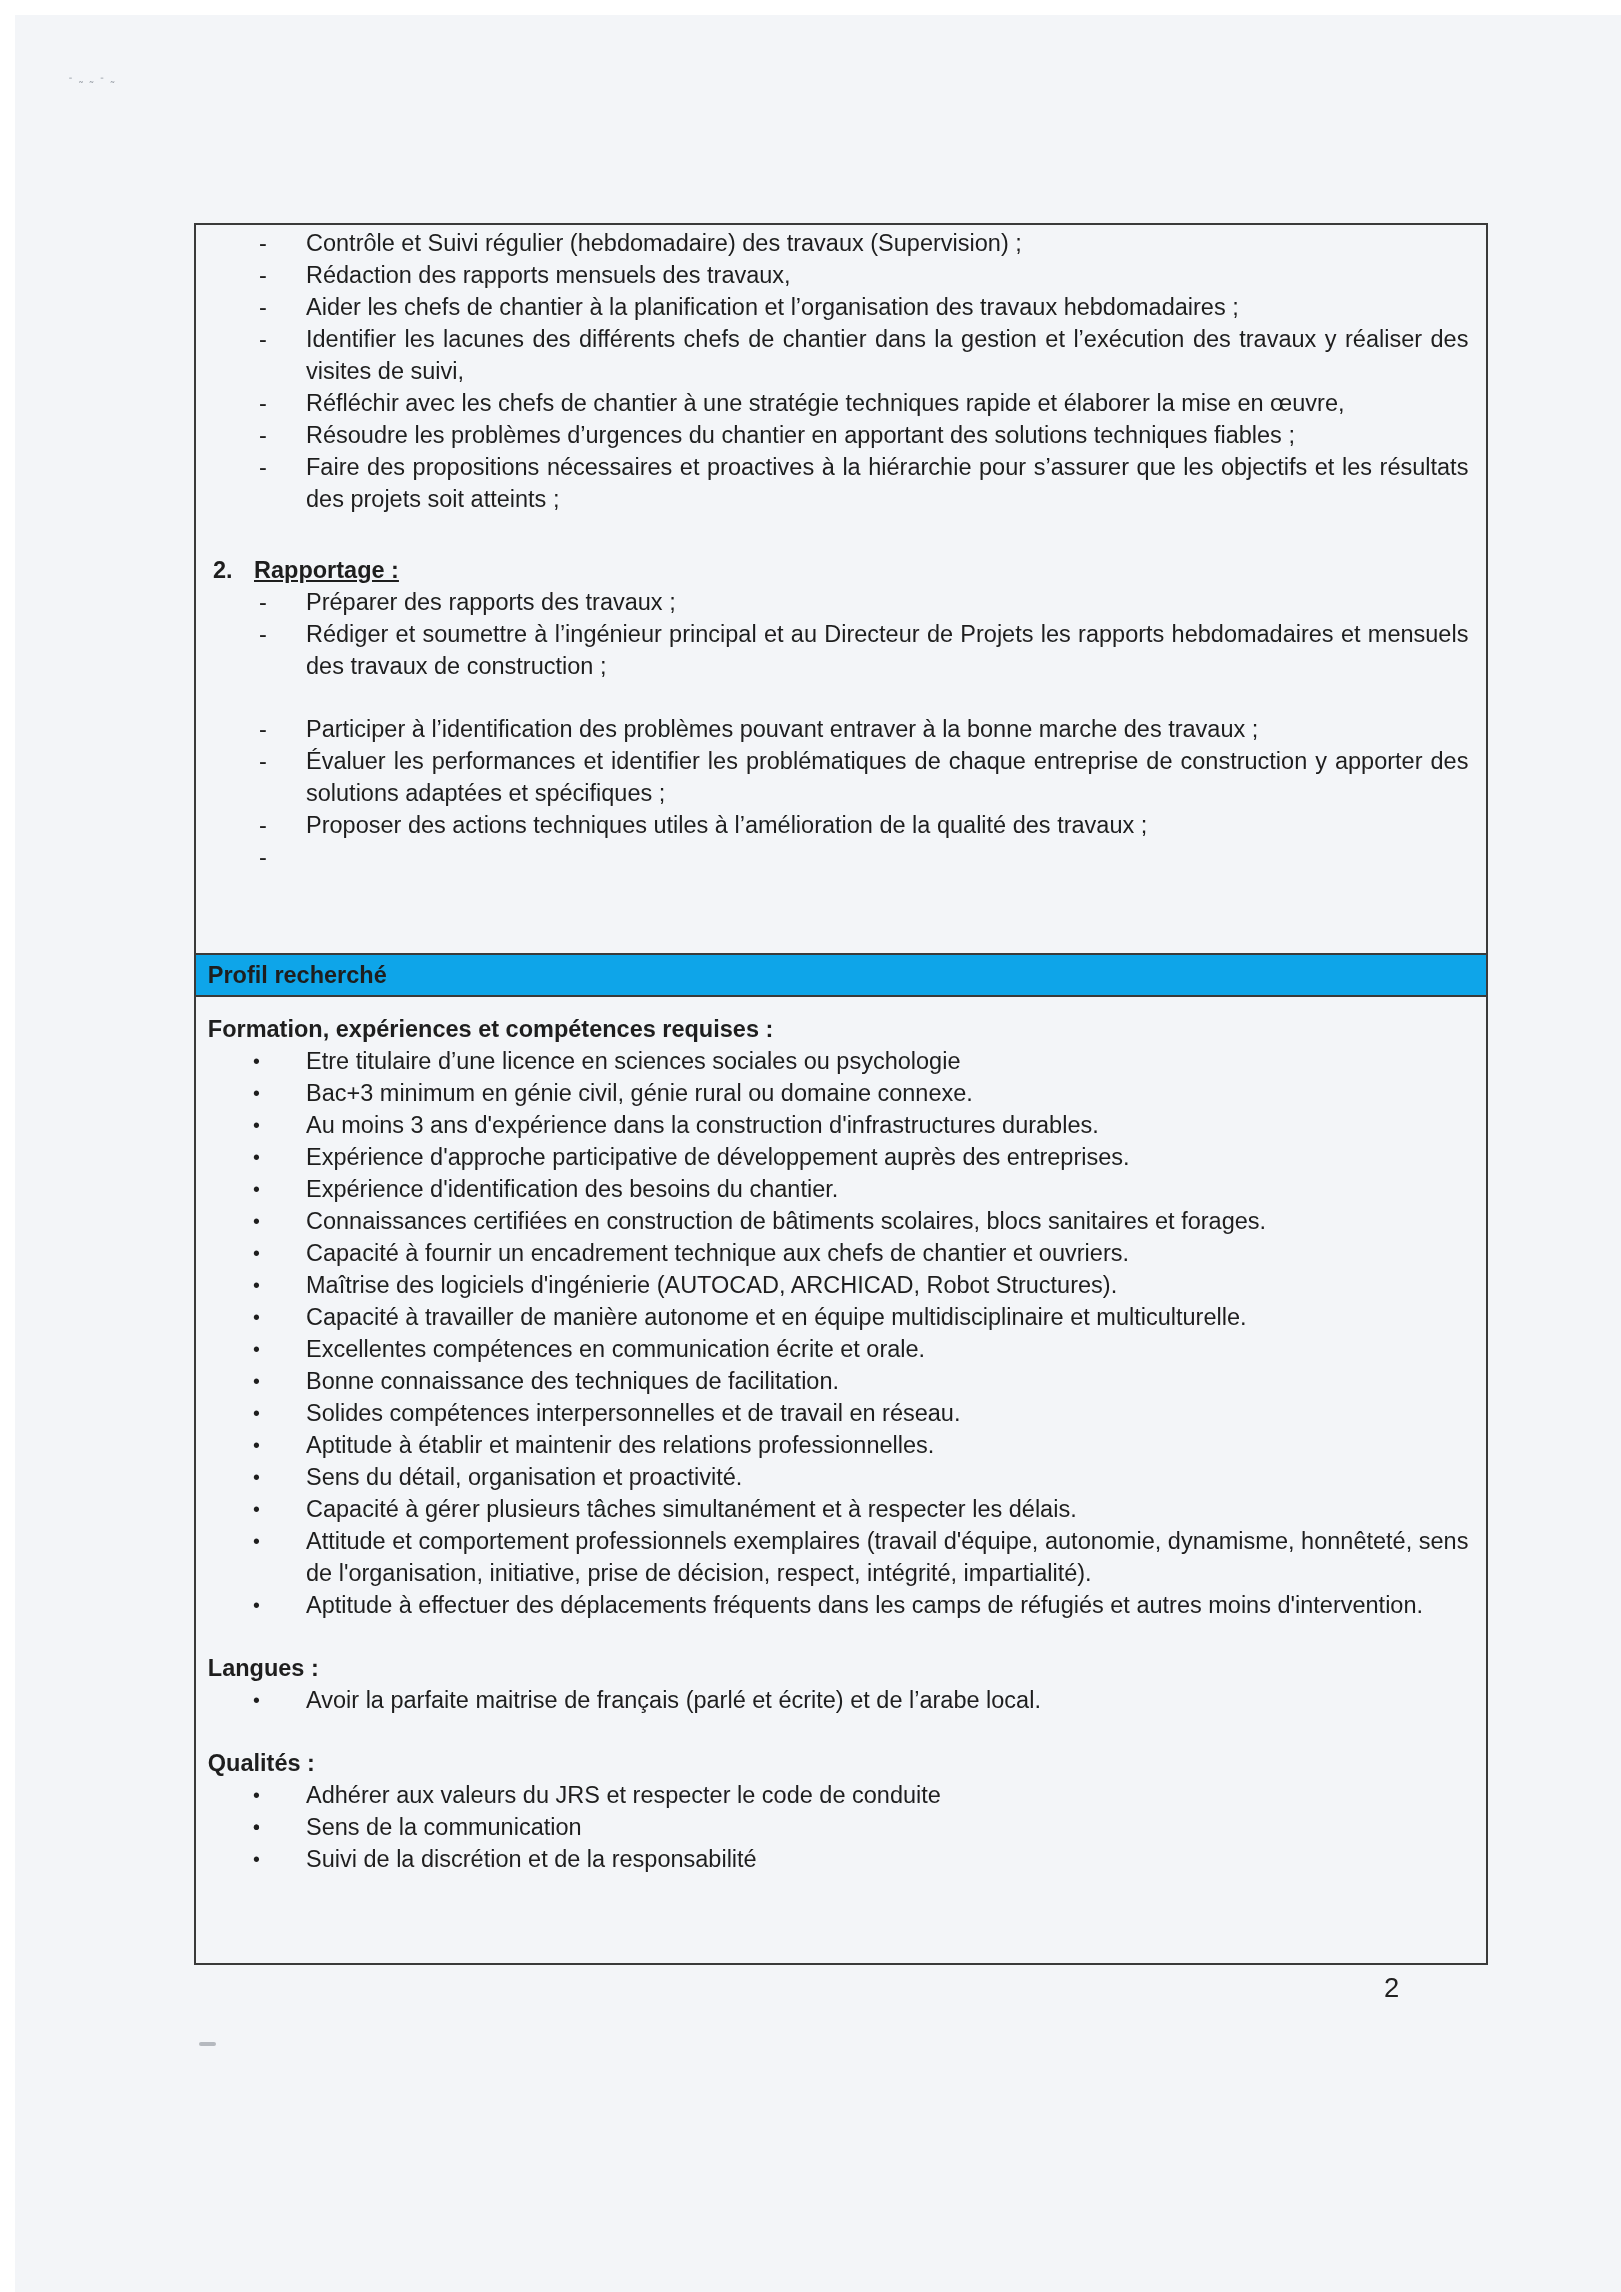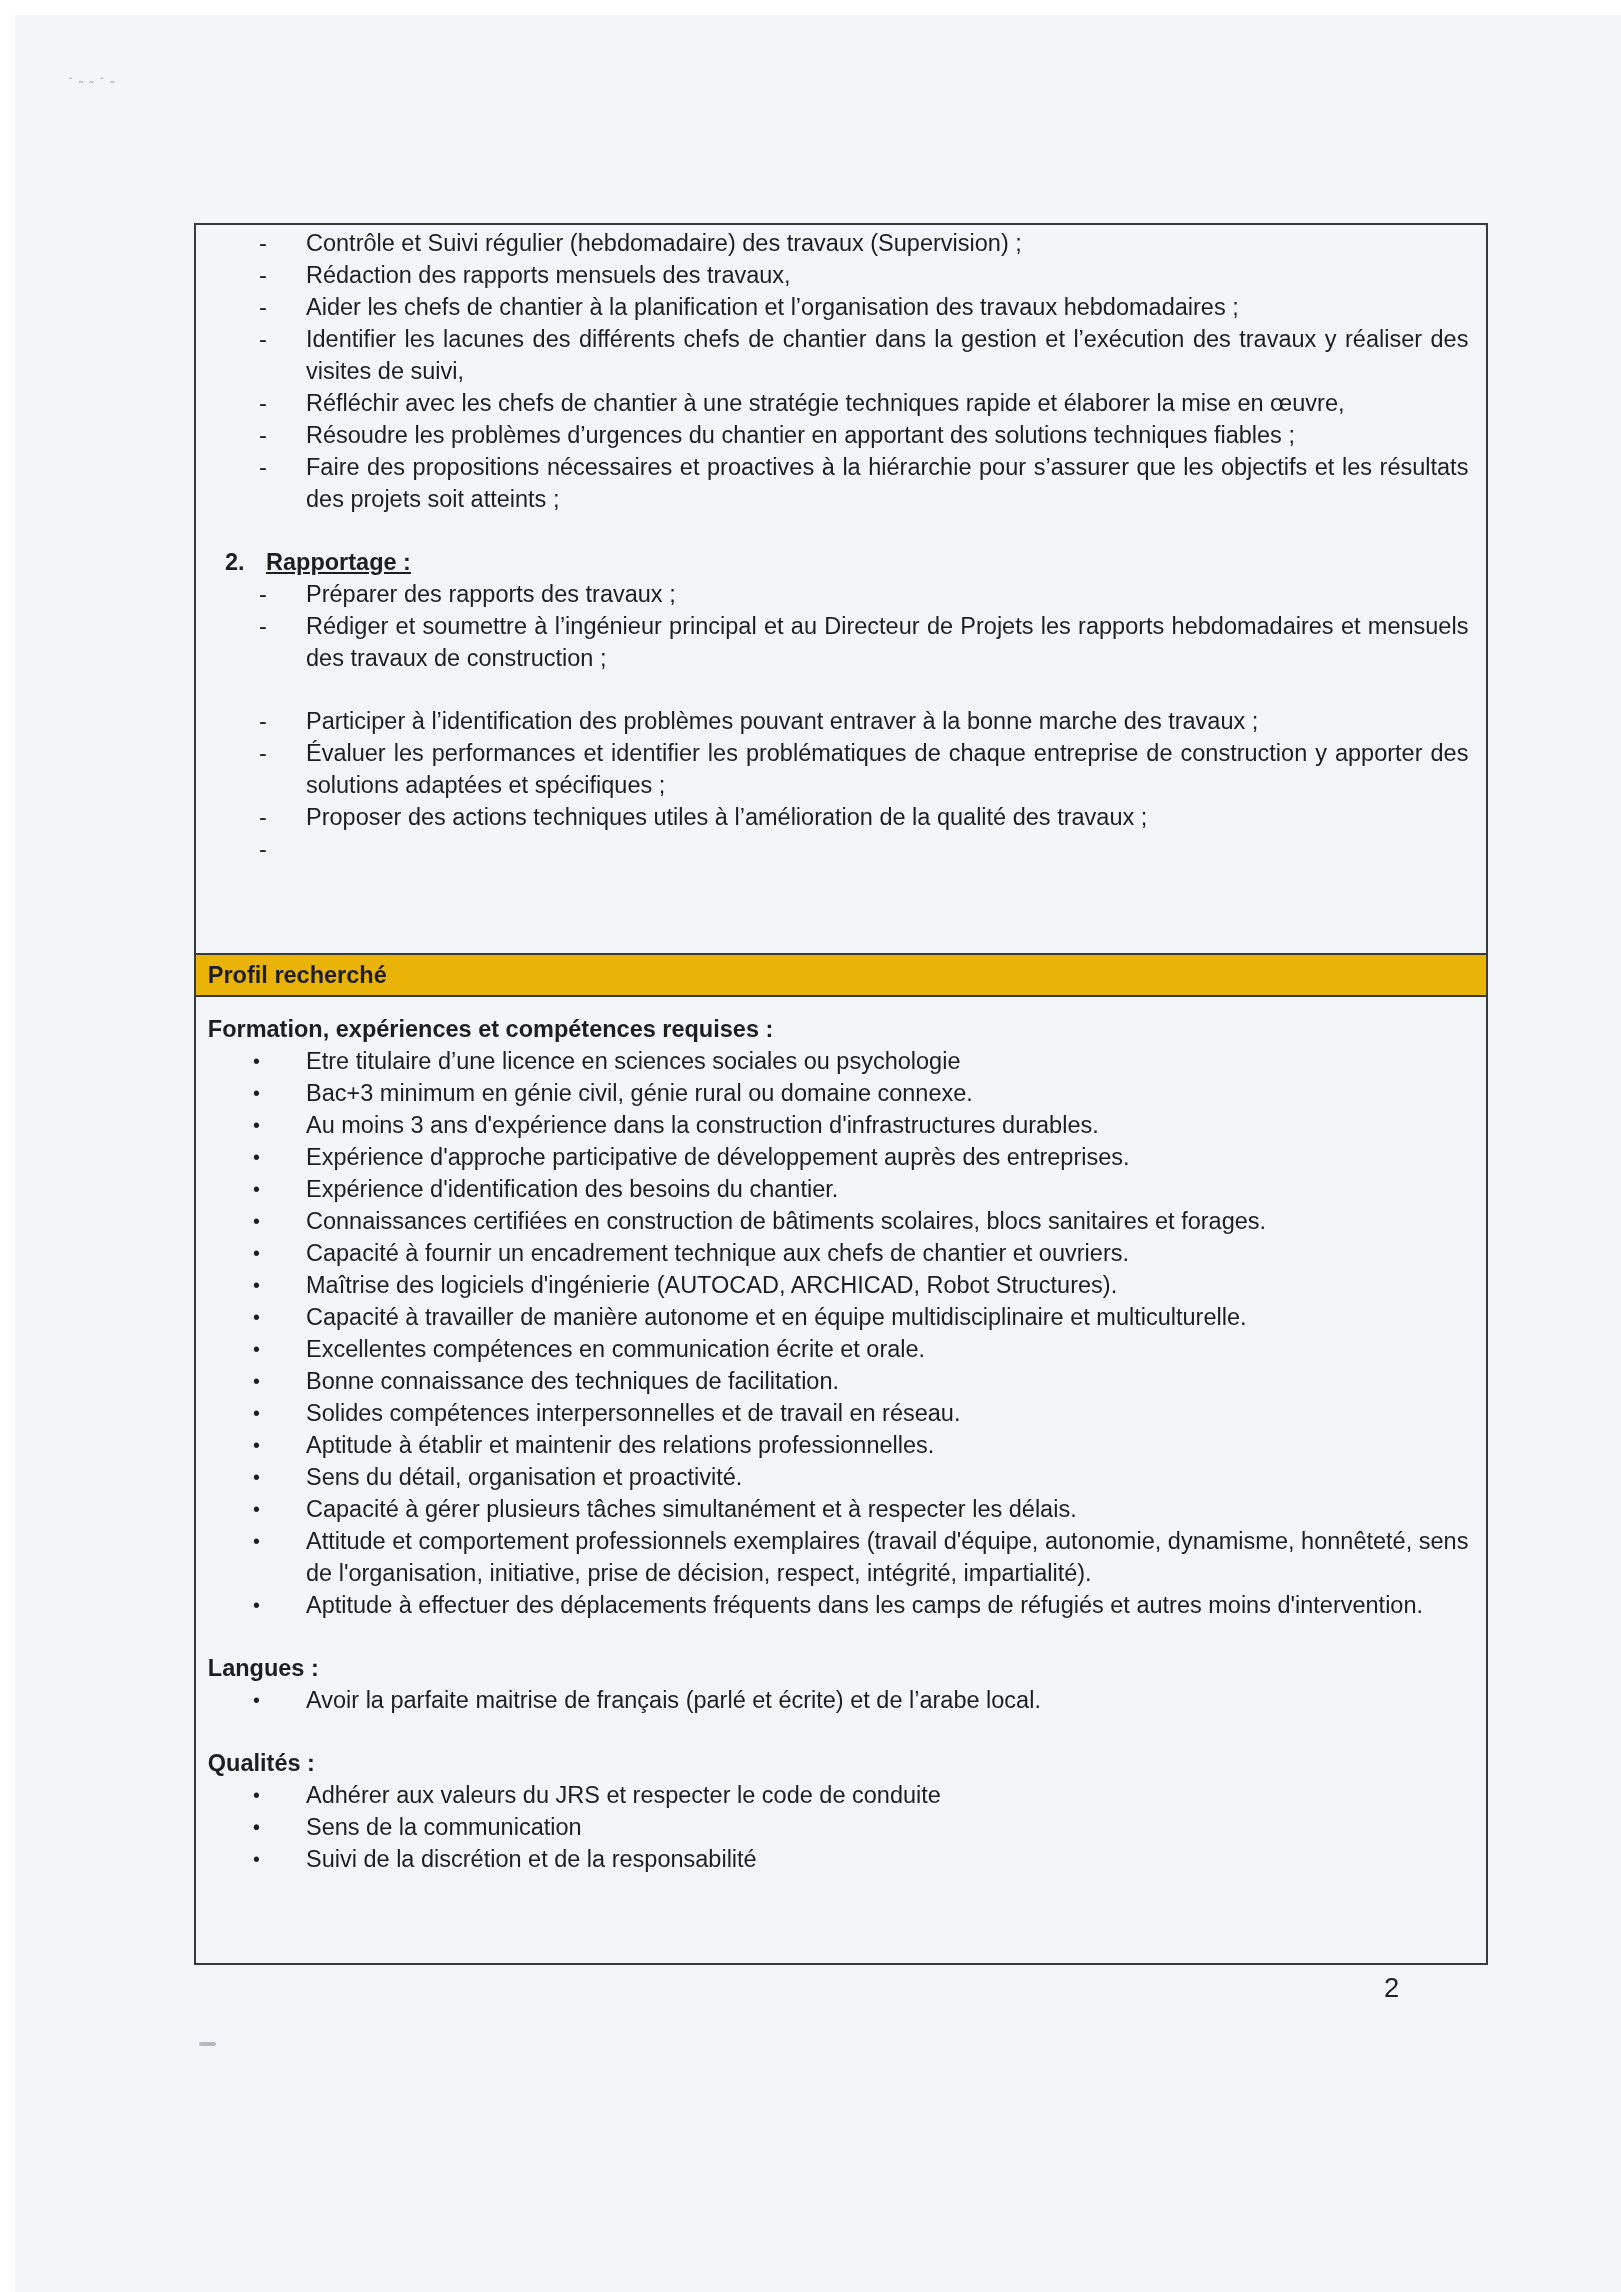--- a/index.html
+++ b/index.html
@@ -15,31 +15,31 @@
   }
   .speck { position: absolute; left: 54px; top: 54px; font-size: 10.8px; color: #9aa0a8; letter-spacing: 2px; }
   .speck2 { position: absolute; left: 184px; top: 2027px; width: 17.6px; height: 3.9px; background: #b5b9bf; border-radius: 2px; }
   .box {
     position: absolute; left: 194px; top: 223px; width: 1294px; height: 1742px;
     border: 2px solid #3a3a3a; box-sizing: border-box;
   }
   .sec1 { position: absolute; left: 0; top: 0; right: 0; height: 728px; }
   .band {
     position: absolute; left: 0; right: 0; top: 728px; height: 44px;
-    background: #eab308; border-top: 2px solid #3a3a3a; border-bottom: 2px solid #3a3a3a;
+    background: #0ea5e9; border-top: 2px solid #3a3a3a; border-bottom: 2px solid #3a3a3a;
     box-sizing: border-box;
   }
   .band span { position: absolute; left: 11.8px; top: 6.9px; font-weight: bold; font-size: 23.5px; }
   .sec2 { position: absolute; left: 0; right: 0; top: 772px; bottom: 0; }
   .line { font-size: 23.5px; line-height: 32px; }
   ul.dash, ul.dot { list-style: none; margin: 0; padding: 0; }
   ul.dash li, ul.dot li { position: relative; padding-left: 110px; padding-right: 17.6px; text-align: justify; }
   ul.dash li .mk { position: absolute; left: 63px; top: 0; }
   ul.dot li .mk { position: absolute; left: 57px; top: 0; font-size: 19.6px; }
-  .heading { position: relative; padding-left: 29px; font-weight: bold; }
+  .heading { position: relative; padding-left: 17px; font-weight: bold; margin-top: 8px; }
   .heading .num { display: inline-block; width: 41px; }
   .heading .title { text-decoration: underline; }
   .sub { padding-left: 11.8px; font-weight: bold; }
   .gap { height: 31px; }
   .pagenum { position: absolute; left: 1384px; top: 1972px; font-size: 27.4px; color: #222; }
 </style>
 </head>
 <body>
 
 <div class="scan">

